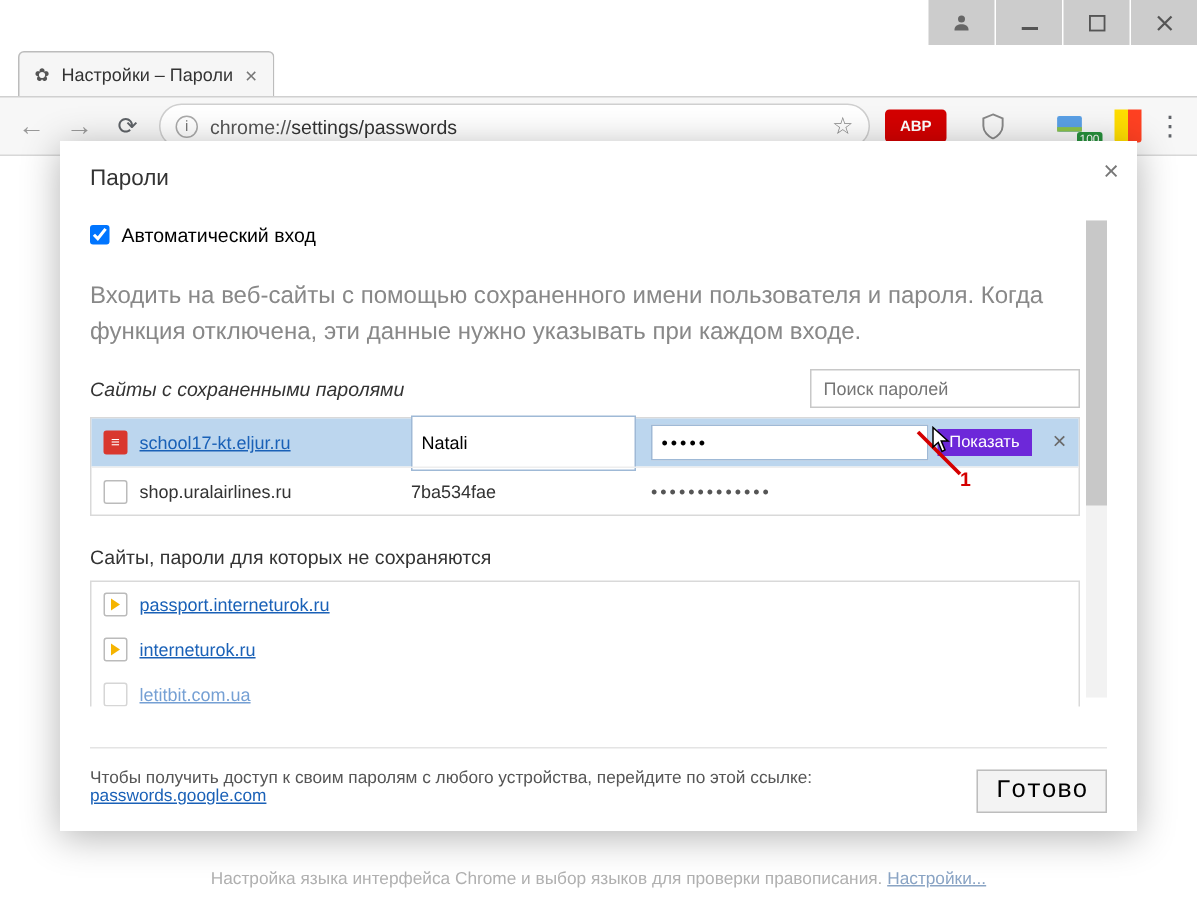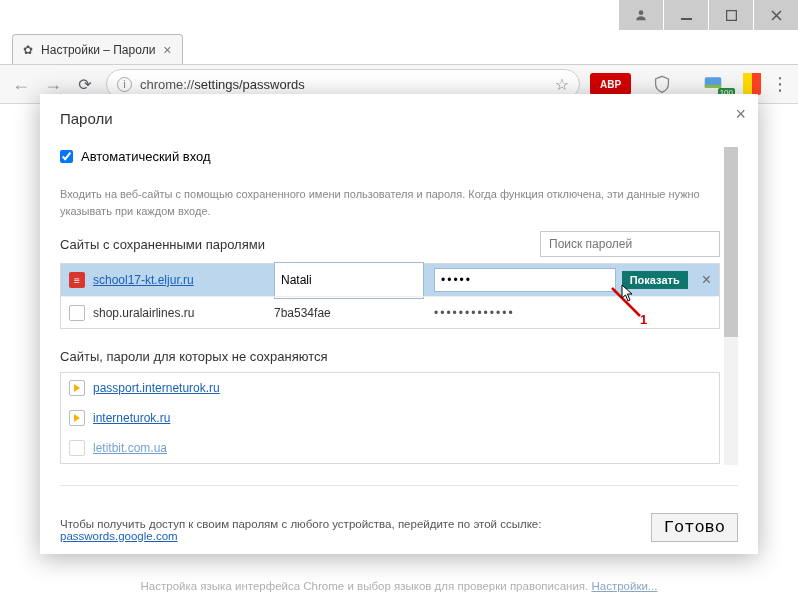--- a/index.html
+++ b/index.html
@@ -32,51 +32,51 @@
   .overlay-inner { position:relative; height:100%; padding:16px 20px 0 20px; }
   .dlg-close { position:absolute; right:12px; top:10px; color:#777; font-size:18px; }
   .dlg-title { font-size:15px; color:#333; margin-bottom:14px; }
 
   .scroll-area { position:relative; height:330px; border-top:0; overflow:hidden; }
   .scroll-content { width: calc(100% - 18px); }
   .scrollbar { position:absolute; right:0; top:6px; width:14px; height:318px; background:#f2f2f2; }
   .thumb { background:#c8c8c8; width:100%; height:190px; }
 
   .auto-row { display:flex; align-items:center; gap:8px; font-size:13px; margin:8px 0 22px; }
-  .hint { font-size:11px; color:#888; line-height:1.5; margin-bottom:12px; }
+  .hint { font-size:16px; color:#888; line-height:1.5; margin-bottom:12px; }
 
   .section-row { display:flex; align-items:center; justify-content:space-between; margin-bottom:6px; }
-  .section-title { font-size:13px; color:#333; }
+  .section-title { font-size:13px; color:#333;font-style:italic; }
   .search-box { border:1px solid #c8c8c8; height:26px; width:180px; padding:0 8px; font-size:12px; color:#333; }
 
   .pwd-list { border:1px solid #d9d9d9; }
   .pwd-row { display:flex; align-items:center; height:32px; padding:0 8px; gap:10px; font-size:12px; color:#333; position:relative; }
   .pwd-row + .pwd-row { border-top:1px solid #eee; }
   .pwd-row.selected { background:#bcd6ee; }
   .site { display:flex; align-items:center; gap:8px; width:195px; }
   .site a { color:#1a61b7; text-decoration:underline; }
   .favicon { width:16px; height:16px; border-radius:2px; display:flex; align-items:center; justify-content:center; font-size:10px; }
   .fi-red { background:#d9372e; color:#fff; }
   .fi-blank { border:1px solid #bbb; }
   .fi-play { border:1px solid #bbb; position:relative; }
   .fi-play::after { content:""; position:absolute; left:4px; top:3px; border-left:6px solid #f5b400; border-top:4px solid transparent; border-bottom:4px solid transparent; }
   .user-col { width:150px; }
   .selected .user-col input { border:1px solid #9fb9d6; width:100%; height:37px; padding:0 6px; font-size:12px; background:#fff; }
   .pass-col { flex:1; display:flex; align-items:center; gap:6px; }
   .selected .pass-col .pw-input { border:1px solid #9fb9d6; height:24px; padding:0 6px; font-size:12px; background:#fff; flex:1; letter-spacing:2px; }
-  .show-btn { background:#0f766e; color:#fff; font-size:11px; border:none; padding:3px 8px; cursor:pointer;font-weight:bold; }
+  .show-btn { background:#6d28d9; color:#fff; font-size:11px; border:none; padding:3px 8px; cursor:pointer; }
   .row-x { color:#6b6b6b; font-size:16px; margin-left:4px; }
   .dots { color:#555; letter-spacing:2px; }
 
   .section2-title { font-size:13px; color:#333; margin:20px 0 8px; }
   .never-list { border:1px solid #d9d9d9; }
   .never-row { display:flex; align-items:center; height:30px; padding:0 8px; gap:8px; font-size:12px; }
   .never-row a { color:#1a61b7; text-decoration:underline; }
 
-  .footer { position:absolute; left:20px; right:20px; bottom:12px; display:flex; align-items:flex-end; justify-content:space-between; border-top:1px solid #e4e4e4; padding-top:27px; }
+  .footer { position:absolute; left:20px; right:20px; bottom:12px; display:flex; align-items:flex-start; justify-content:space-between; border-top:1px solid #e4e4e4; padding-top:14px; }
   .footer-text { font-size:11.5px; color:#555; }
   .footer-text a { color:#1a61b7; text-decoration:underline; }
   .done-btn { border:1px solid #bdbdbd; background:#f3f3f3; font-size:17px; padding:4px 12px; cursor:pointer;font-family:Liberation Mono, monospace; }
 
   .bg-hint { position:absolute; bottom:6px; left:0; right:0; text-align:center; font-size:11.5px; color:#b0b0b0; }
   .bg-hint a { color:#8aa4c4; text-decoration:underline; }
 
   .cursor { position:absolute; left:621px; top:284px; font-size:14px; pointer-events:none; }
   .anno { position:absolute; left:610px; top:286px; width:40px; height:38px; pointer-events:none; }
   .anno svg { overflow:visible; }

